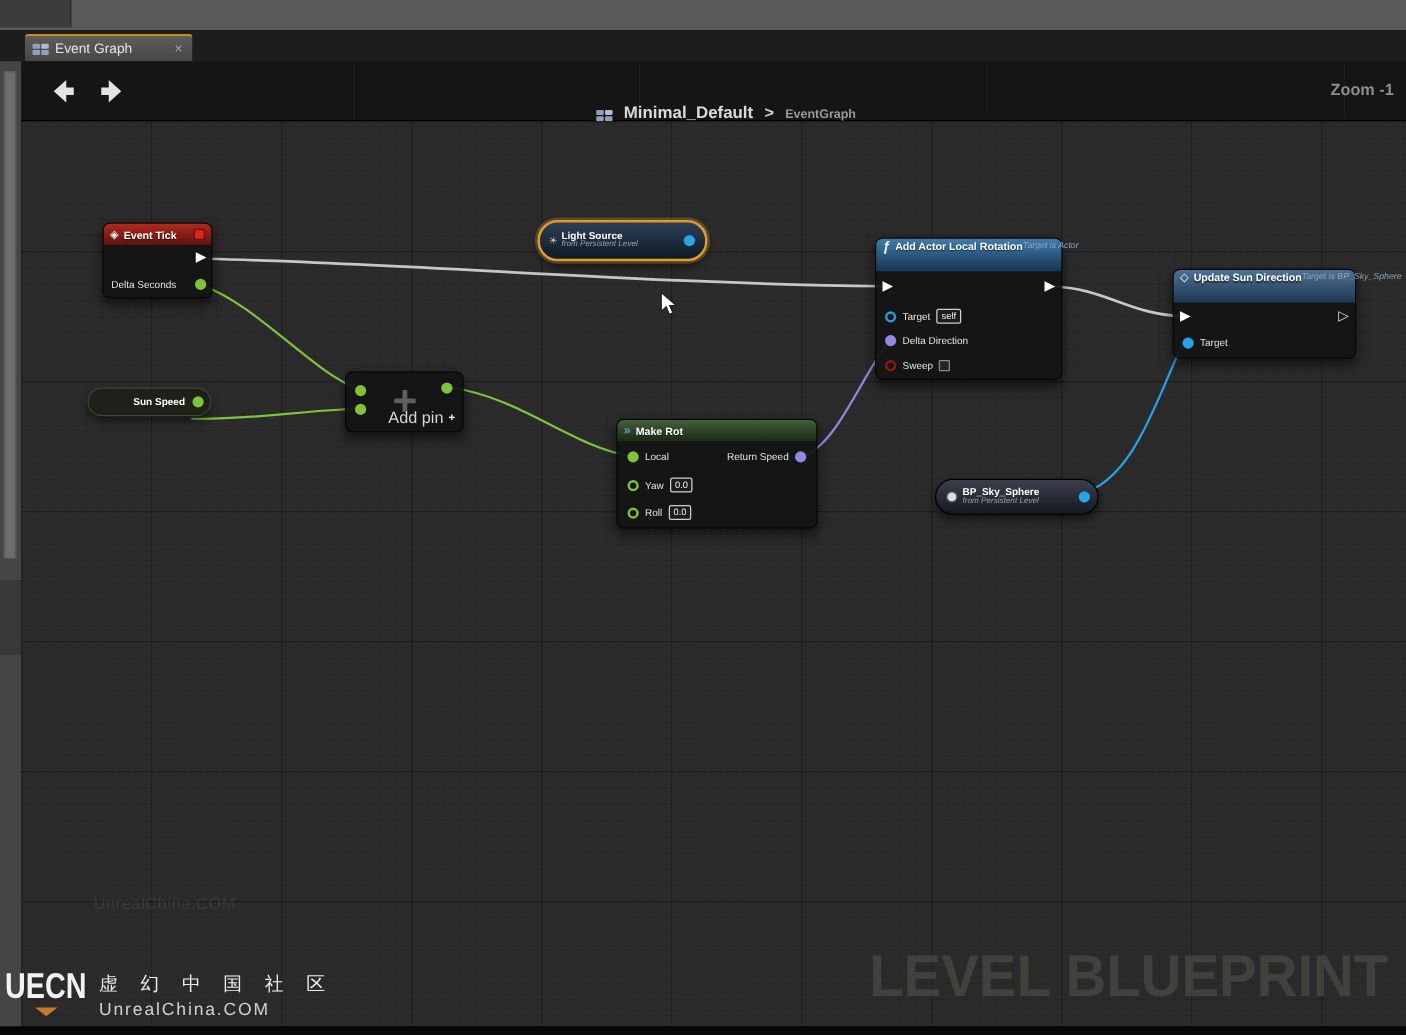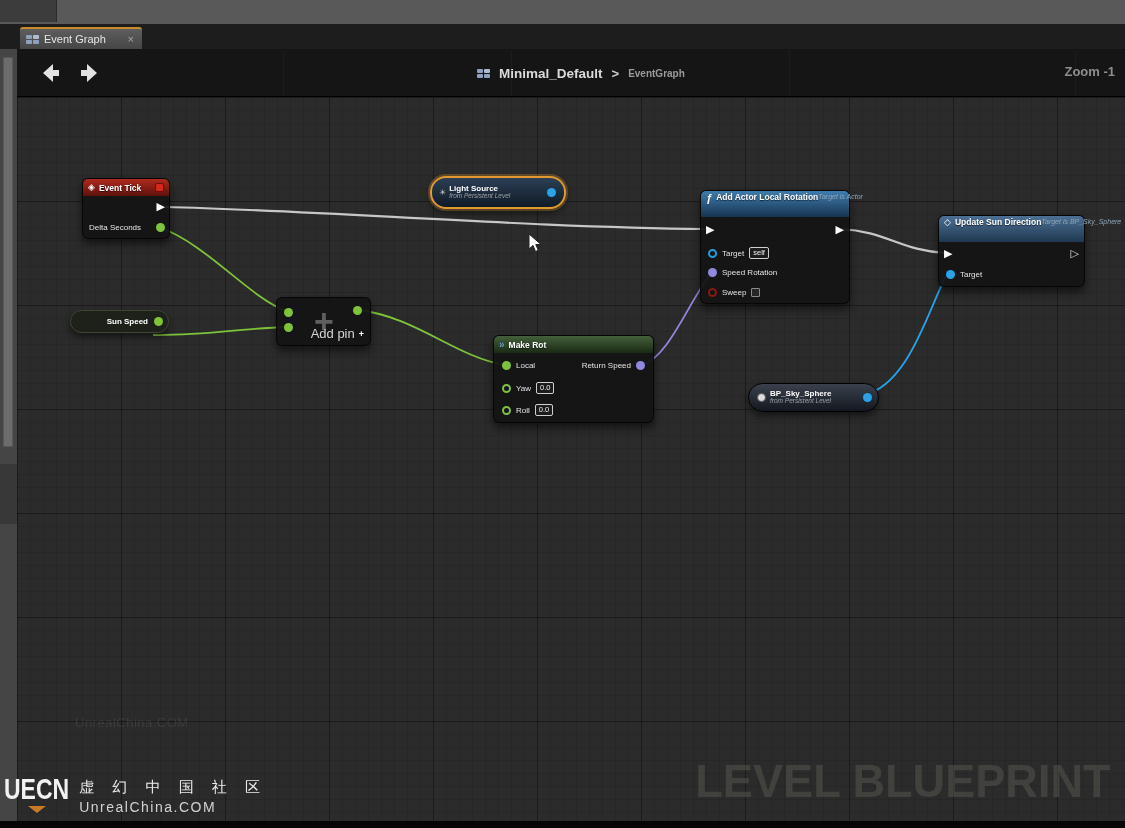--- a/index.html
+++ b/index.html
@@ -3,39 +3,39 @@
 <meta charset="utf-8">
 <style>
   html,body{margin:0;padding:0;background:#000;}
   *{box-sizing:border-box;font-family:"Liberation Sans",sans-serif;}
   #stage{position:relative;width:1125px;height:828px;overflow:hidden;background:#2b2b2b;}
 
   
   .top-bar{position:absolute;left:0;top:0;width:1125px;height:24px;background:#595959;}
   .top-bar .corner-block{position:absolute;left:0;top:0;width:57px;height:22px;background:#3c3c3c;border-right:1px solid #2a2a2a;}
   .tab-row{position:absolute;left:0;top:24px;width:1125px;height:25px;background:#1d1d1d;}
-  .tab{position:absolute;left:20px;top:3px;width:122px;height:22px;background:linear-gradient(180deg,#5d5d5d,#464646);
+  .tab{position:absolute;left:20px;top:3px;width:134px;height:22px;background:linear-gradient(180deg,#5d5d5d,#464646);
        border-top:2px solid #c98a2a;border-radius:3px 3px 0 0;display:flex;align-items:center;padding:0 6px;gap:5px;cursor:pointer;}
   .tab-label{font-size:11px;color:#e6e6e6;white-space:nowrap;flex:1;}
   .tab-close{font-size:11px;color:#a8a8a8;padding:0 2px;}
   .grid-icon{display:inline-grid;grid-template-columns:6px 6px;grid-template-rows:4px 4px;gap:1px;}
   .grid-icon i{background:#8fa0bf;border-radius:1px;}
   .grid-icon i:nth-child(2){background:#aebcd6;}
 
   
   .left-sliver{position:absolute;left:0;top:49px;width:17px;height:779px;background:#454545;}
   .left-sliver .inner{position:absolute;left:3px;top:8px;width:10px;height:390px;background:#6c6c6c;border:1px solid #585858;}
   .left-sliver .lower{position:absolute;left:0px;top:415px;width:17px;height:60px;background:#383838;}
 
   
   .graph-toolbar{position:absolute;left:17px;top:49px;width:1108px;height:48px;background:#151515;border-bottom:1px solid #000;}
   .gt-sep{position:absolute;top:2px;width:1px;height:44px;background:rgba(255,255,255,0.035);}
   .nav-arrow{position:absolute;top:13px;width:24px;height:22px;cursor:pointer;}
   .nav-arrow svg{display:block;}
-  .breadcrumb{position:absolute;left:460px;top:0;height:48px;display:flex;align-items:center;gap:9px;}
+  .breadcrumb{position:absolute;left:460px;top:0;height:48px;display:flex;align-items:flex-end;gap:9px;}
   .bc-root{font-size:13.5px;color:#dadada;font-weight:bold;cursor:pointer;}
   .bc-sep{font-size:13px;color:#cfcfcf;font-weight:bold;}
   .bc-current{font-size:10px;color:#9b9b9b;font-weight:bold;}
   .zoom-label{position:absolute;right:10px;top:15px;font-size:13px;color:#8e8e8e;font-weight:bold;}
 
   
   .canvas{position:absolute;left:17px;top:97px;width:1108px;height:731px;
     background-color:#2b2b2b;
     background-image:
       linear-gradient(rgba(0,0,0,0.30) 1px,transparent 1px),
@@ -218,21 +218,21 @@
     <div class="abs" style="right:5px;top:33px">
         <span class="exec">▶</span>
       </div>
     <div class="abs" style="left:7px;top:56px">
       <span class="pin-dot dot-blue-hollow"></span>
       <span class="pin-label">Target</span>
       <span class="value-box">self</span>
     </div>
     <div class="abs" style="left:7px;top:77px">
       <span class="pin-dot dot-lav"></span>
-      <span class="pin-label">Speed Rotation</span>
+      <span class="pin-label">Delta Direction</span>
     </div>
     <div class="abs" style="left:7px;top:97px">
       <span class="pin-dot dot-red-hollow"></span>
       <span class="pin-label">Sweep</span>
       <span class="checkbox"></span>
     </div>
   </div>
 
   <div class="node" style="left:938px;top:215px;width:147px;height:72px">
     <div class="node-header hdr-steel two-line">

